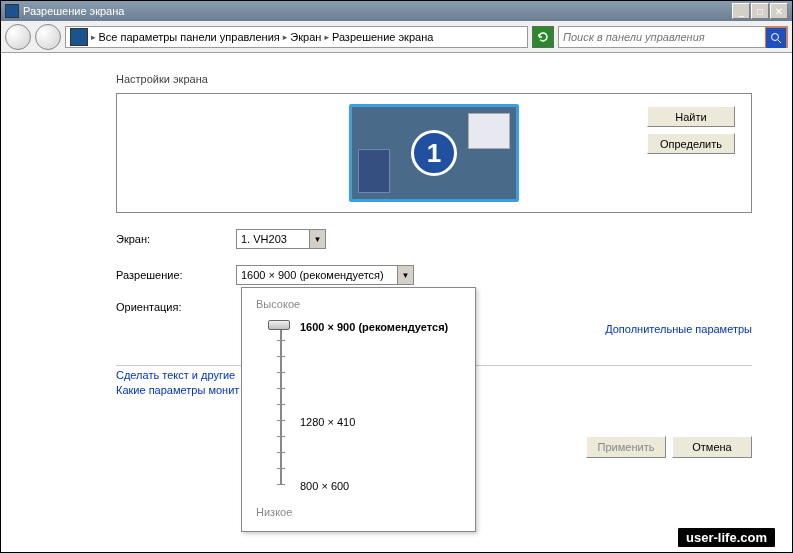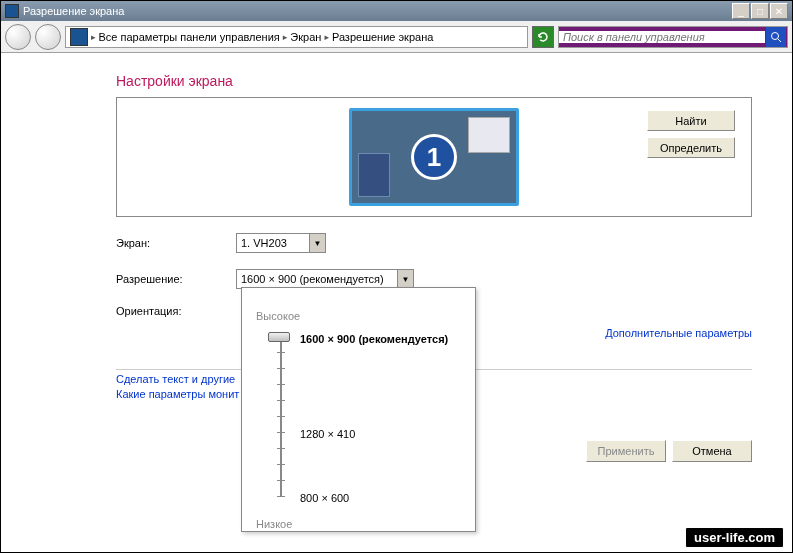--- a/index.html
+++ b/index.html
@@ -71,23 +71,23 @@
   }
   .bc-arrow { font-size: 9px; color: #555; }
   .refresh {
     width: 22px; height: 22px;
     background: #2a8a2a;
     border: 1px solid #666;
     display: flex; align-items: center; justify-content: center;
     color: #fff;
   }
   .searchbox {
-    display: flex; align-items: center;
+    display: flex; 
     border: 1px solid #999;
-    background: #701a75;
+    background: #f97316;
     height: 22px;
     width: 230px;
   }
   .searchbox input {
     border: none; outline: none;
     flex: 1; padding: 0 4px;
     font-size: 11px; font-family: inherit;
     color: #666;
     font-style: italic;
   }
@@ -95,22 +95,22 @@
     width: 20px; height: 20px;
     background: #2050c0;
     display: flex; align-items: center; justify-content: center;
     color: #fff;
     margin: 1px;
   }
   .content {
     padding: 20px 40px 20px 115px;
   }
   .heading {
-    font-size: 14px;
-    color: #be185d;
+    font-size: 11px;
+    color: #404040;
     font-weight: normal;
     margin-bottom: 8px;
   }
   .preview-box {
     border: 1px solid #888;
     height: 120px;
     display: flex;
     align-items: center;
     padding: 10px 16px;
     position: relative;
@@ -201,21 +201,21 @@
     cursor: pointer;
   }
   .wbtn2:disabled { color: #888; }
   .slider-popup {
     position: absolute;
     left: 240px; top: 286px;
     width: 235px; height: 245px;
     background: #fff;
     border: 1px solid #888;
     box-shadow: 2px 2px 4px rgba(0,0,0,0.2);
-    padding: 22px 14px;
+    padding: 10px 14px;
   }
   .sl-lbl { color: #888; font-size: 11px; }
   .sl-track-area {
     position: relative;
     margin: 14px 0 0 18px;
     height: 170px;
   }
   .sl-track {
     position: absolute;
     left: 6px; top: 0;
@@ -236,21 +236,21 @@
     border-radius: 2px;
   }
   .sl-val {
     position: absolute;
     left: 26px;
     font-size: 11px;
     white-space: nowrap;
   }
   .watermark {
     position: absolute;
-    right: 8px; bottom: 4px;
+    right: 16px; bottom: 4px;
     background: #000; color: #fff;
     font-weight: bold; font-size: 13px;
     padding: 2px 8px;
     border: 1px solid #fff;
     border-radius: 2px;
   }
 </style>
 </head>
 <body>
 

